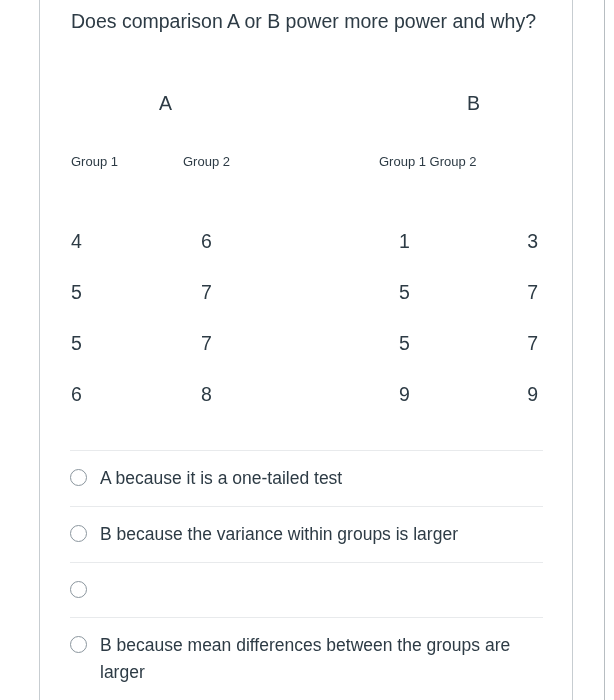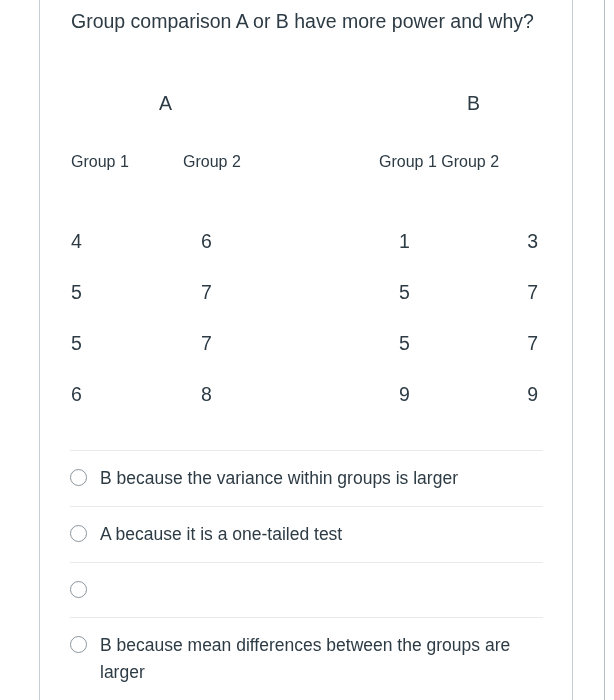--- a/index.html
+++ b/index.html
@@ -77,21 +77,21 @@
     line-height: 30px;
   }
   .ab-a { left: 118px; }
   .ab-b { left: 426px; }
 
   .group-head {
     position: absolute;
     left: 30px;
     top: 56px;
     width: 480px;
-    font-size: 16px;
+    font-size: 13px;
     line-height: 35px;
     color: #2d3b45;
     white-space: normal;
   }
   .group-head .gh {
     display: inline-block;
   }
   .gh-1 { width: 112px; }
   .gh-2 { width: 196px; }
   .gh-3 { }
@@ -152,21 +152,21 @@
 </style>
 </head>
 <body>
 
 <div id="page">
 
   <div class="gutter-left"></div>
 
   <div class="card">
 
-    <div class="question-text">Group comparison A or B have more power and why?</div>
+    <div class="question-text">Does comparison A or B power more power and why?</div>
 
     <div class="data-block">
 
       <div class="ab-row">
         <span class="ab-label ab-a">A</span>
         <span class="ab-label ab-b">B</span>
       </div>
 
       <div class="group-head"><span class="gh gh-1">Group 1</span><span class="gh gh-2">Group 2</span><span class="gh gh-3">Group 1</span>&nbsp;<span class="gh gh-4">Group 2</span></div>
 
@@ -200,26 +200,26 @@
           <span class="num c3">9</span>
         </div>
 
       </div>
     </div>
 
     <div class="answers">
 
       <div class="answer">
         <span class="radio"></span>
+        <span class="answer-label">A because it is a one-tailed test</span>
+      </div>
+
+      <div class="answer">
+        <span class="radio"></span>
         <span class="answer-label">B because the variance within groups is larger</span>
-      </div>
-
-      <div class="answer">
-        <span class="radio"></span>
-        <span class="answer-label">A because it is a one-tailed test</span>
       </div>
 
       <div class="answer">
         <span class="radio"></span>
       </div>
 
       <div class="answer">
         <span class="radio"></span>
         <span class="answer-label">B because mean differences between the groups are larger</span>
       </div>

